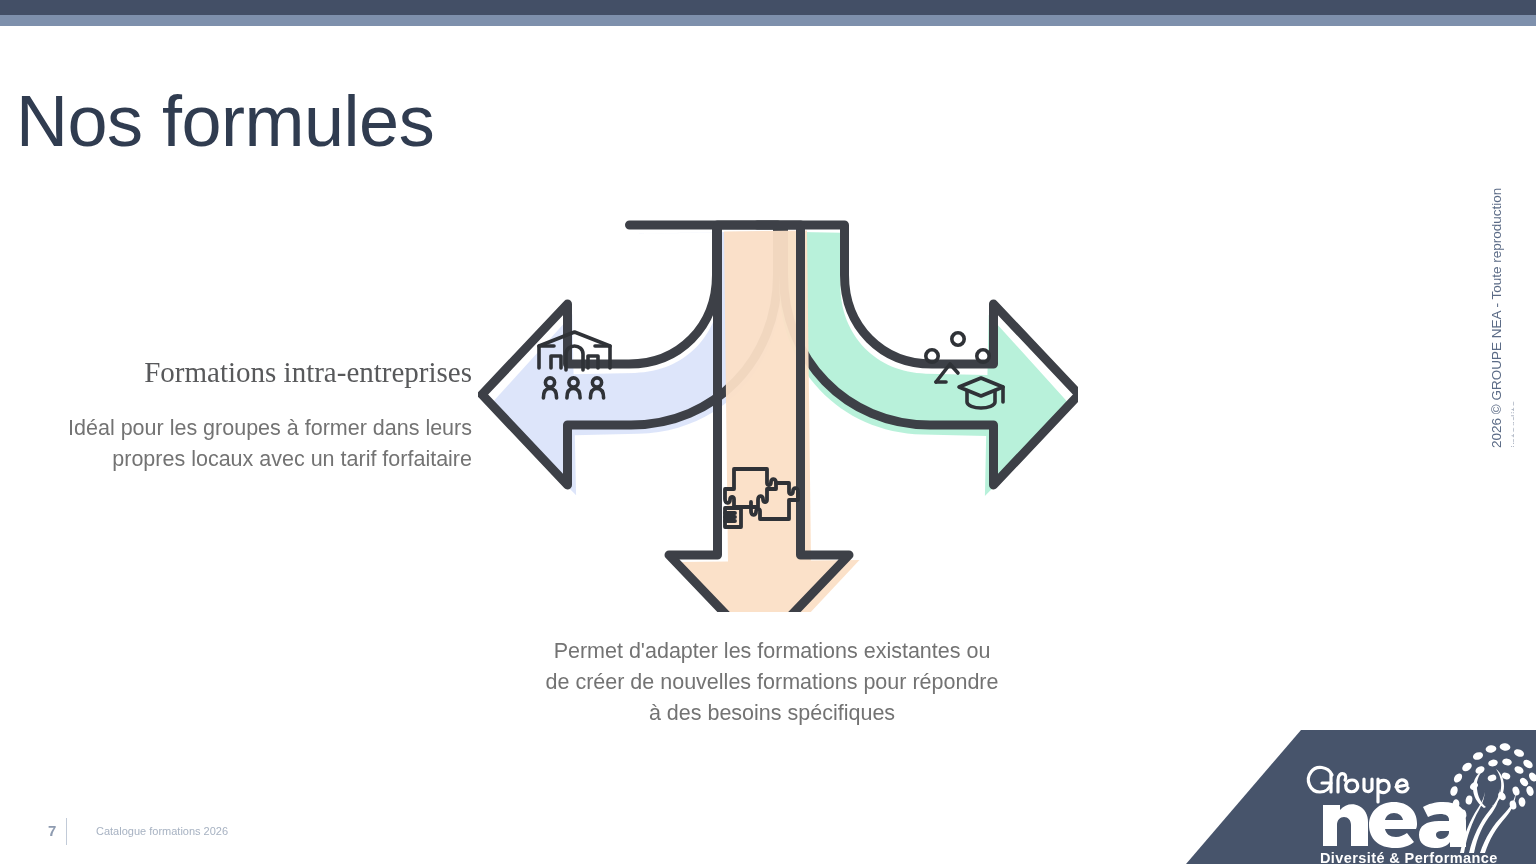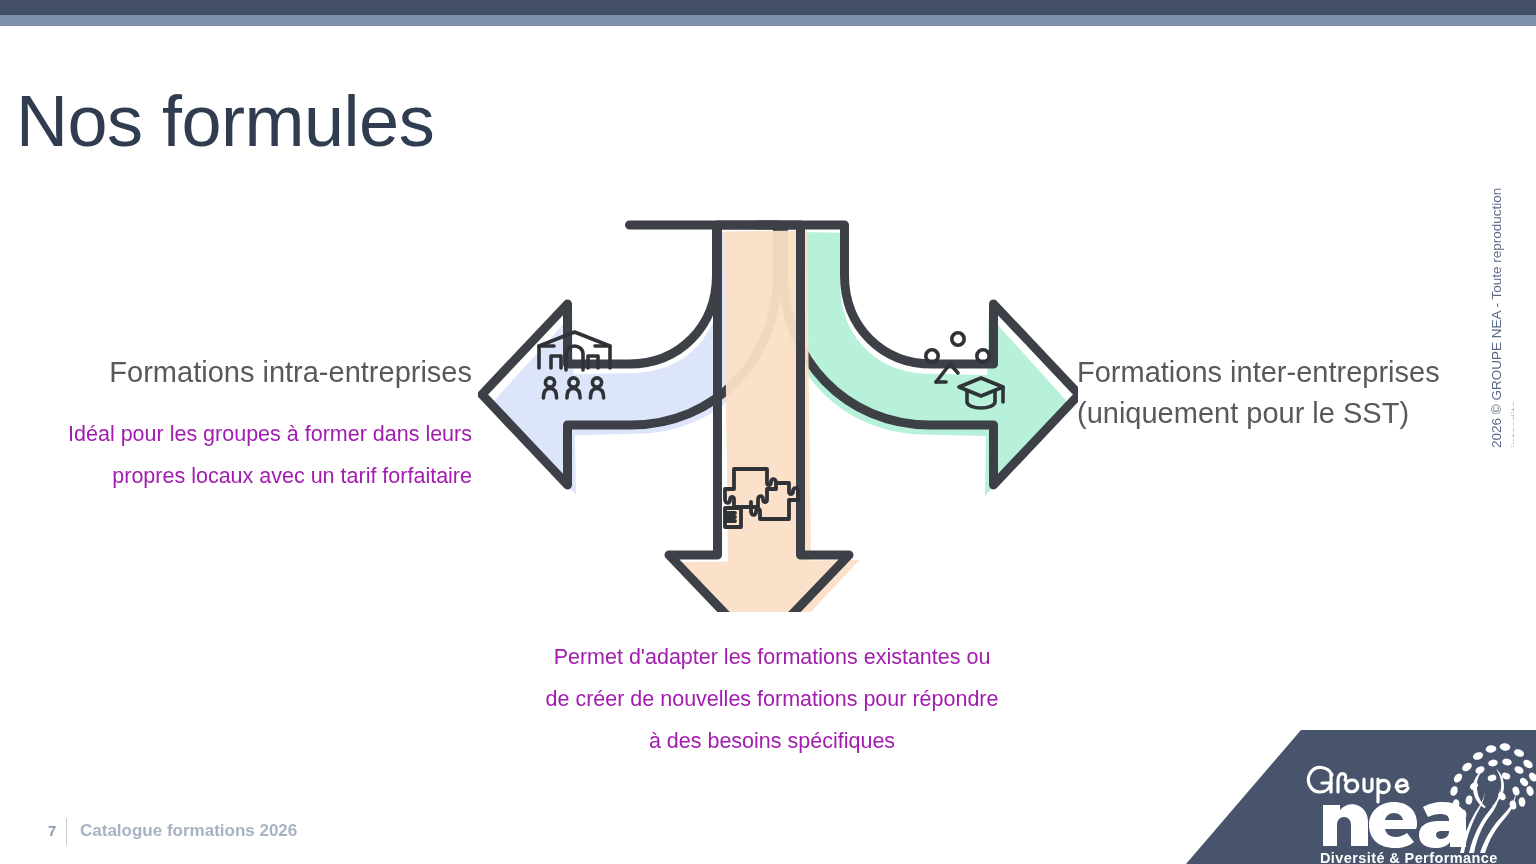--- a/index.html
+++ b/index.html
@@ -47,25 +47,26 @@
   }
 
   
   .txt-block { position: absolute; color: #58595B; }
 
   .blk-head {
     font-size: 29px;
     line-height: 41px;
     color: #58595B;
     font-weight: 400;
+    font-family: Liberation Serif, serif;
   }
   .blk-body {
     font-size: 21.5px;
-    line-height: 42px;
-    color: #a21caf;
+    line-height: 31px;
+    color: #737373;
     font-weight: 400;
   }
 
   
   #block-intra {
     left: 30px;
     top: 352px;
     width: 442px;
     text-align: right;
   }
@@ -112,26 +113,26 @@
   .footer-rule {
     position: absolute;
     left: 66px;
     top: 818px;
     width: 1px;
     height: 27px;
     background: #C2CBD8;
   }
   .footer-text {
     position: absolute;
-    left: 80px;
+    left: 96px;
     top: 820px;
-    font-size: 17px;
+    font-size: 11px;
     line-height: 22px;
     color: #A7B2C2;
-    font-weight: 700;
+    font-weight: 400;
     white-space: nowrap;
   }
 
   
   .copyright {
     position: absolute;
     left: 1487px;
     top: 420px;
     width: 300px;
     transform: rotate(-90deg);
@@ -250,21 +251,20 @@
       </g>
     </svg>
   </div>
 
   <div class="txt-block" id="block-intra">
     <div class="blk-head">Formations intra-entreprises</div>
     <div class="blk-body">Idéal pour les groupes à former dans leurs propres locaux avec un tarif forfaitaire</div>
   </div>
 
   <div class="txt-block" id="block-inter">
-    <div class="blk-head">Formations inter-entreprises (uniquement pour le SST)</div>
   </div>
 
   <div class="txt-block" id="block-surmesure">
     <div class="blk-body">Permet d'adapter les formations existantes ou de créer de nouvelles formations pour répondre à des besoins spécifiques</div>
   </div>
 
   <div class="copyright">
     <span>2026 © GROUPE NEA - Toute reproduction</span>
     <span class="line2">interdite</span>
   </div>

